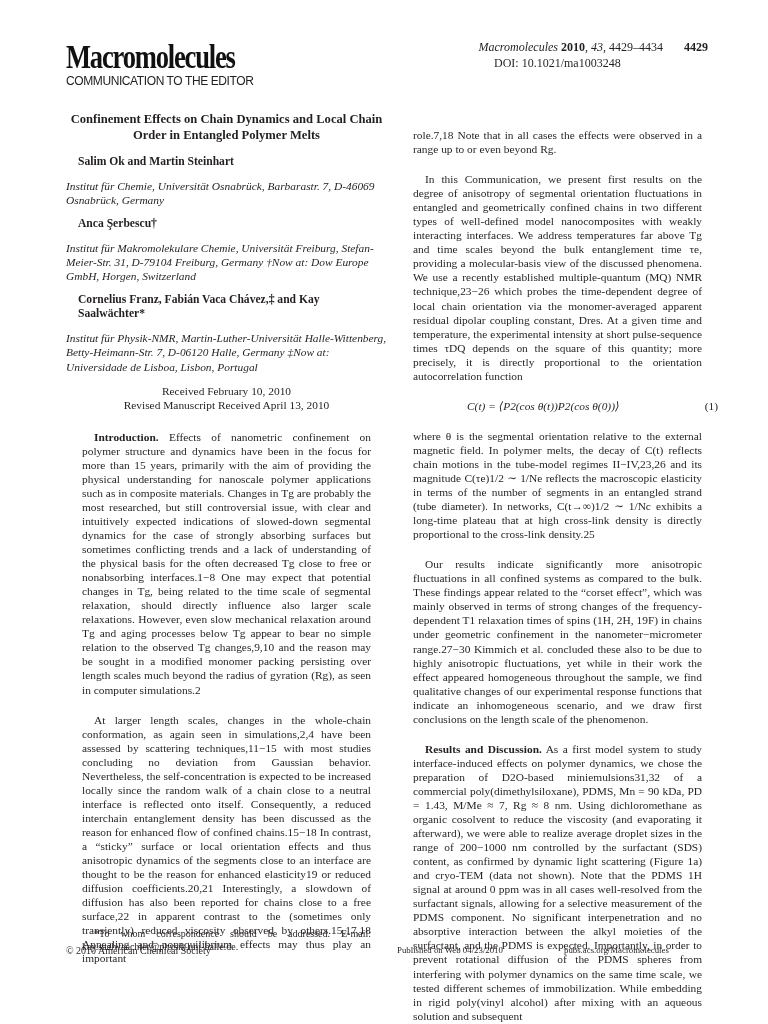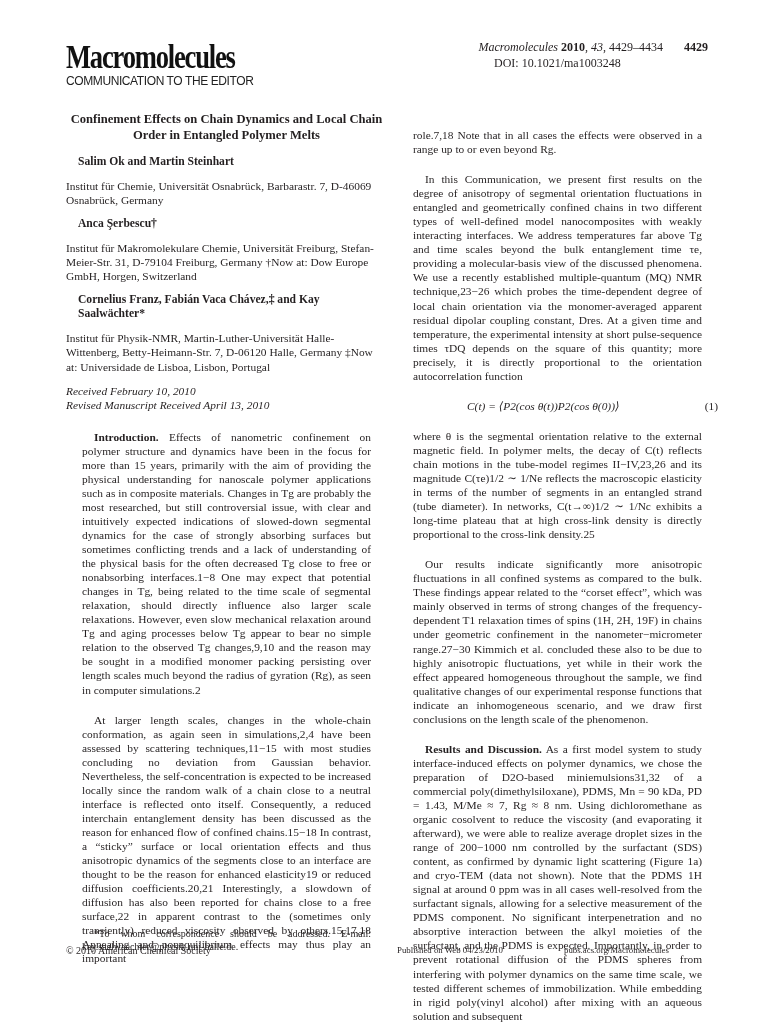--- a/index.html
+++ b/index.html
@@ -10,22 +10,22 @@
           letter-spacing:-1.5px; transform:scaleX(0.78); transform-origin:left top; line-height:34px; color:#111; }
   .logo-sub { left:66px; top:74px; font-family:"Liberation Sans",sans-serif; font-size:12px; letter-spacing:-0.4px; color:#222; }
   .cite { right:60px; top:40px; font-size:12px; text-align:right; white-space:nowrap; }
   .cite .pg { margin-left:18px; font-weight:bold; }
   .doi { left:494px; top:56px; font-size:12px; }
   .col { width:321px; font-size:11.4px; line-height:14.05px; text-align:justify; }
   .left { left:66px; top:112px; }
   .right { left:397px; top:112px; }
   .title { font-weight:bold; font-size:12.6px; line-height:15.5px; text-align:center; margin:0 0 12px 0; }
   .author { font-weight:bold; font-size:11.6px; margin:0 0 10px 12px; text-align:left; }
-  .affil { margin:0 0 10px 0; text-align:left; }
-  .dates { font-style:italic; margin:0 0 18px 0; text-align:left; }
+  .affil { font-style:italic; margin:0 0 10px 0; text-align:left; }
+  .dates { margin:0 0 18px 0; text-align:center; }
   p { margin:16px; }
   .ind { text-indent:12px; }
   .runin { font-weight:bold; }
   .eq { display:flex; justify-content:space-between; margin:12px 0 10px 0; padding-left:70px; }
   .foot { left:66px; top:912px; width:321px; font-size:10px; line-height:12.5px; text-align:justify; }
   .copy { left:66px; top:945px; font-size:10px; }
   .pub { left:397px; top:945px; font-size:8.8px; }
   .url { left:564px; top:945px; font-size:8.8px; }
 </style>
 </head>

